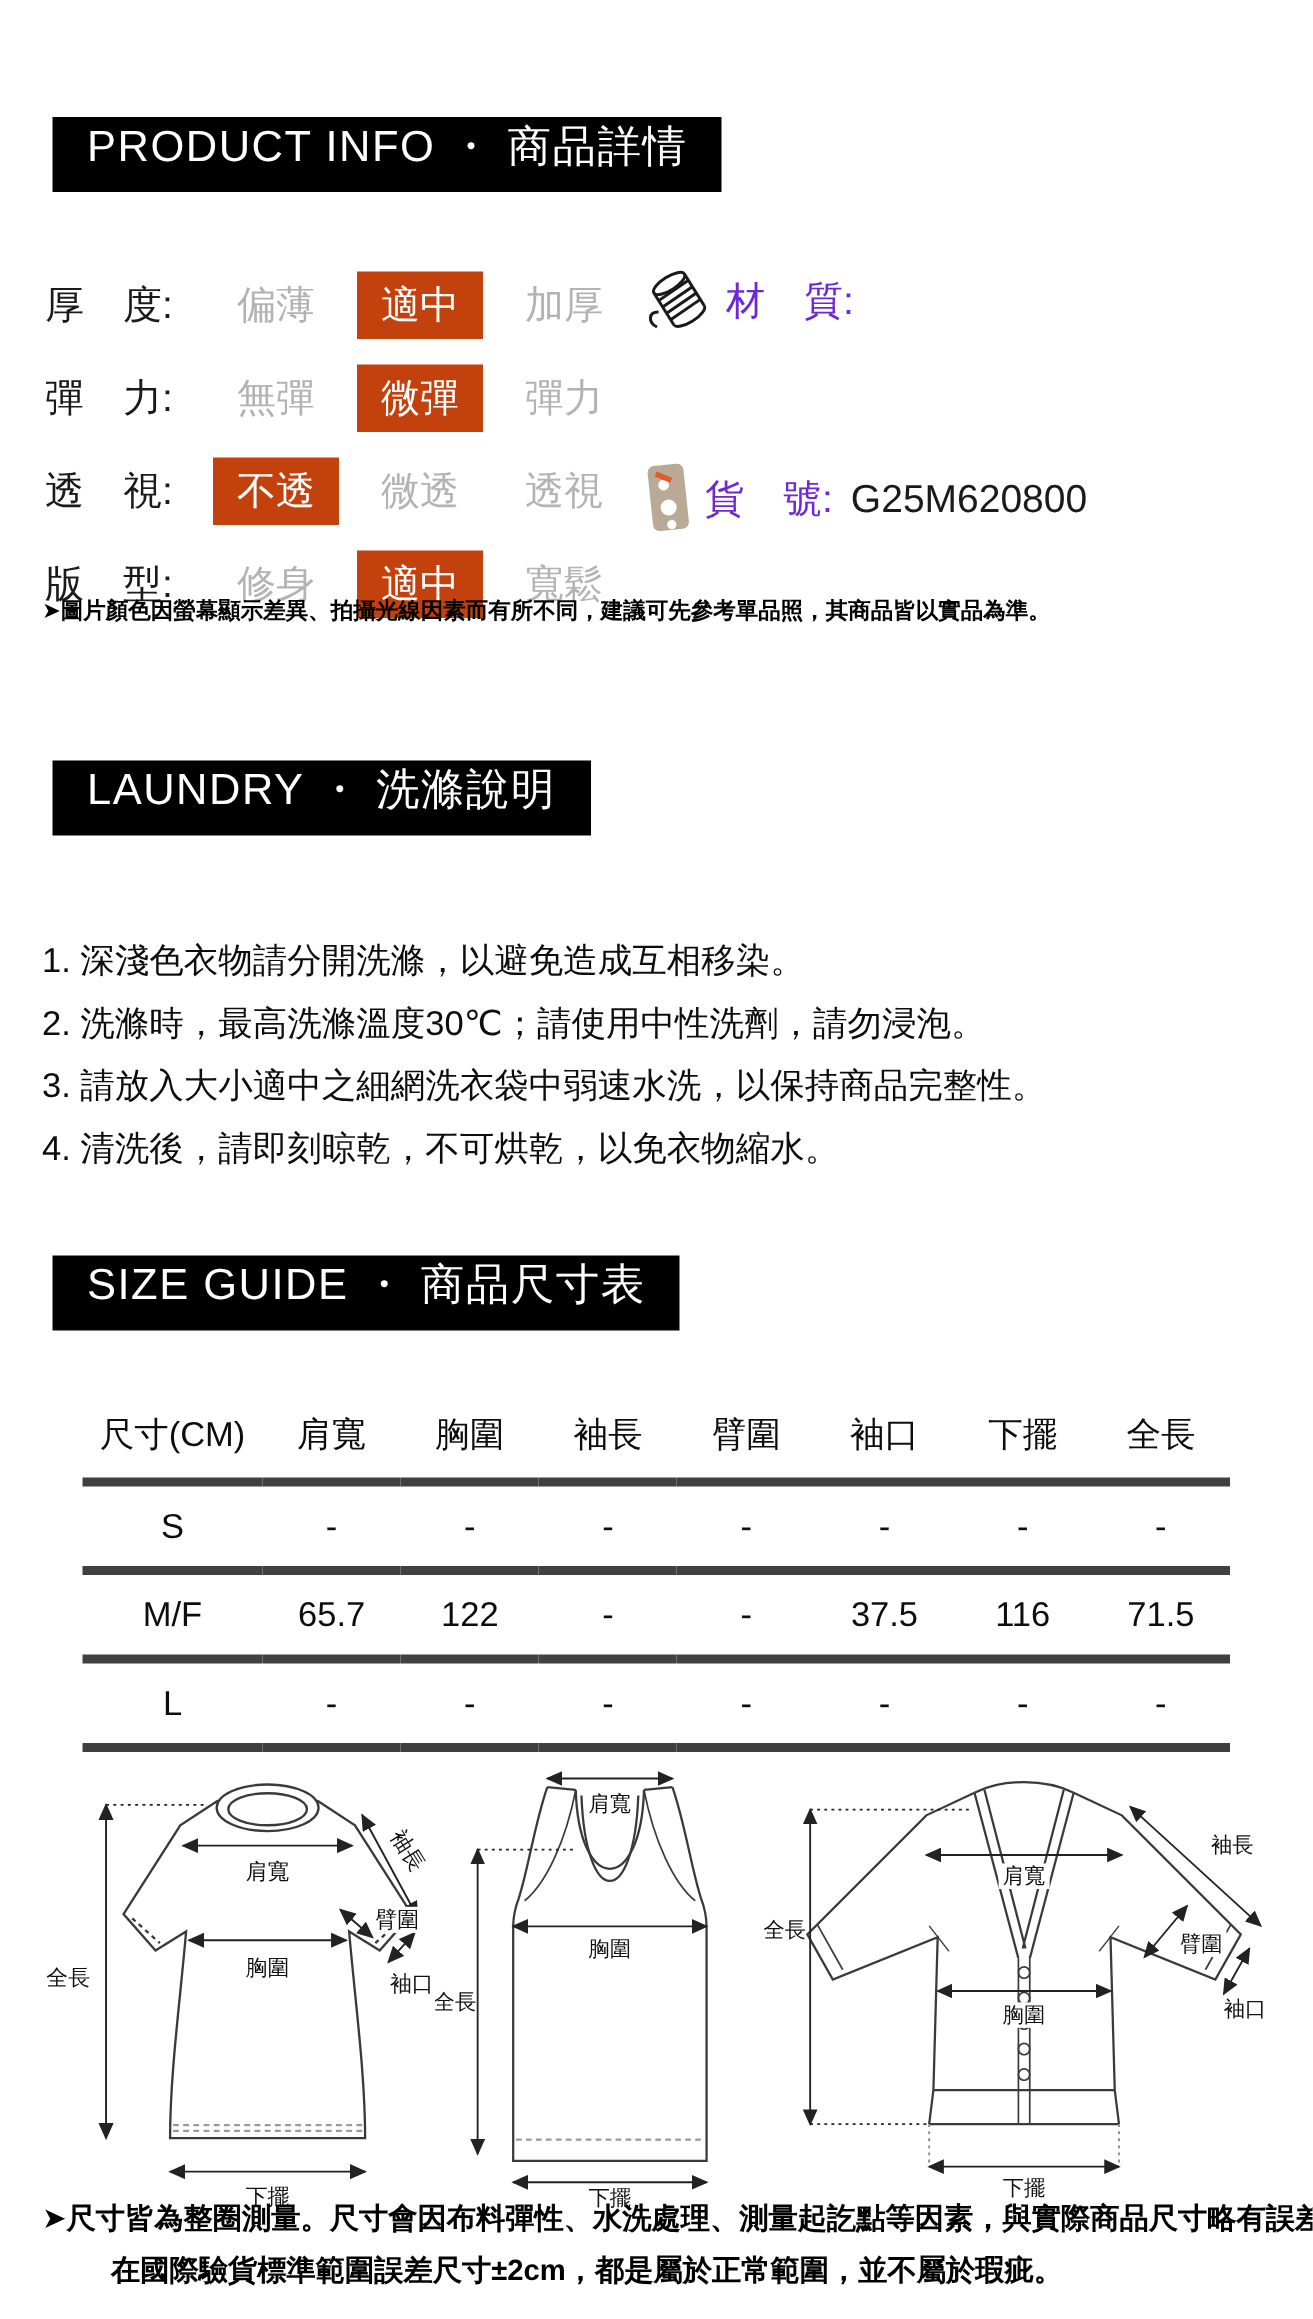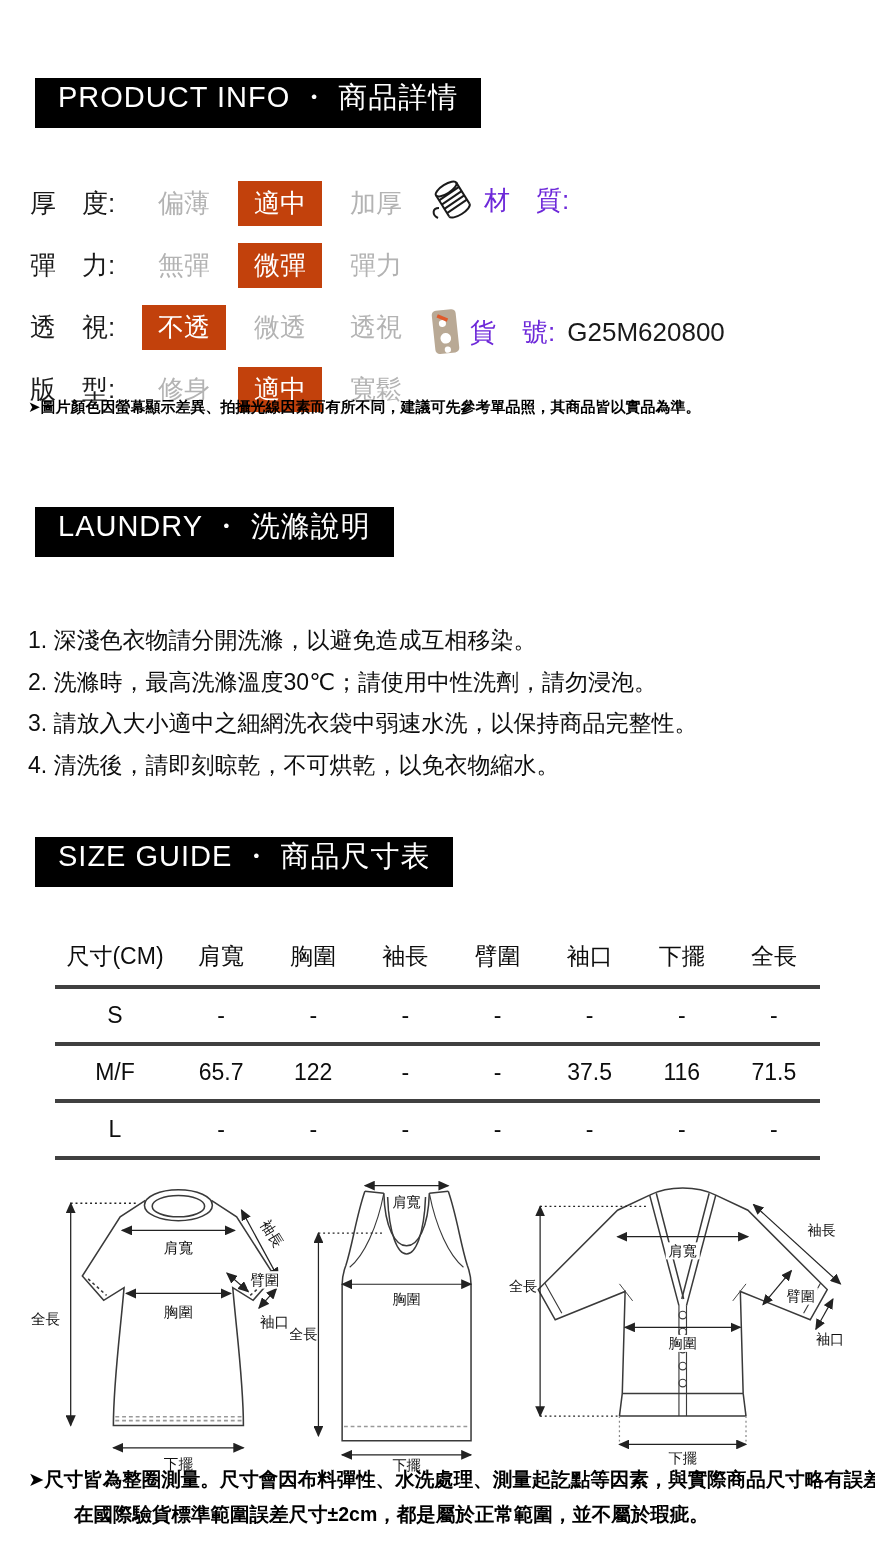--- a/index.html
+++ b/index.html
@@ -40,21 +40,21 @@
   .laundry{position:absolute;left:28px;top:604px;width:835px;margin-top:16px;}
   .l-item{font-size:23px;line-height:41.5px;color:#0d0d0d;white-space:nowrap;}
 
   
   table.size-table{position:absolute;left:55px;top:928px;width:765px;
                    border-collapse:collapse;}
   .size-table th,.size-table td{
     font-size:23px;font-weight:normal;color:#0d0d0d;text-align:center;
     padding:13px 0;
   }
-  .size-table thead tr,.size-table tbody tr{border-bottom:4px solid #404040;}
+  .size-table thead tr,.size-table tbody tr{border-bottom:6px solid #404040;}
   .size-table th:first-child{width:120px;}
 
   
   .diagrams{position:absolute;left:28px;top:1178px;width:830px;height:292px;
             display:flex;align-items:flex-start;}
   .fig{flex:none;}
   .fig svg text{font-size:15px;fill:#111;}
 
   
   .notes{position:absolute;left:28px;top:1462px;width:835px;}

